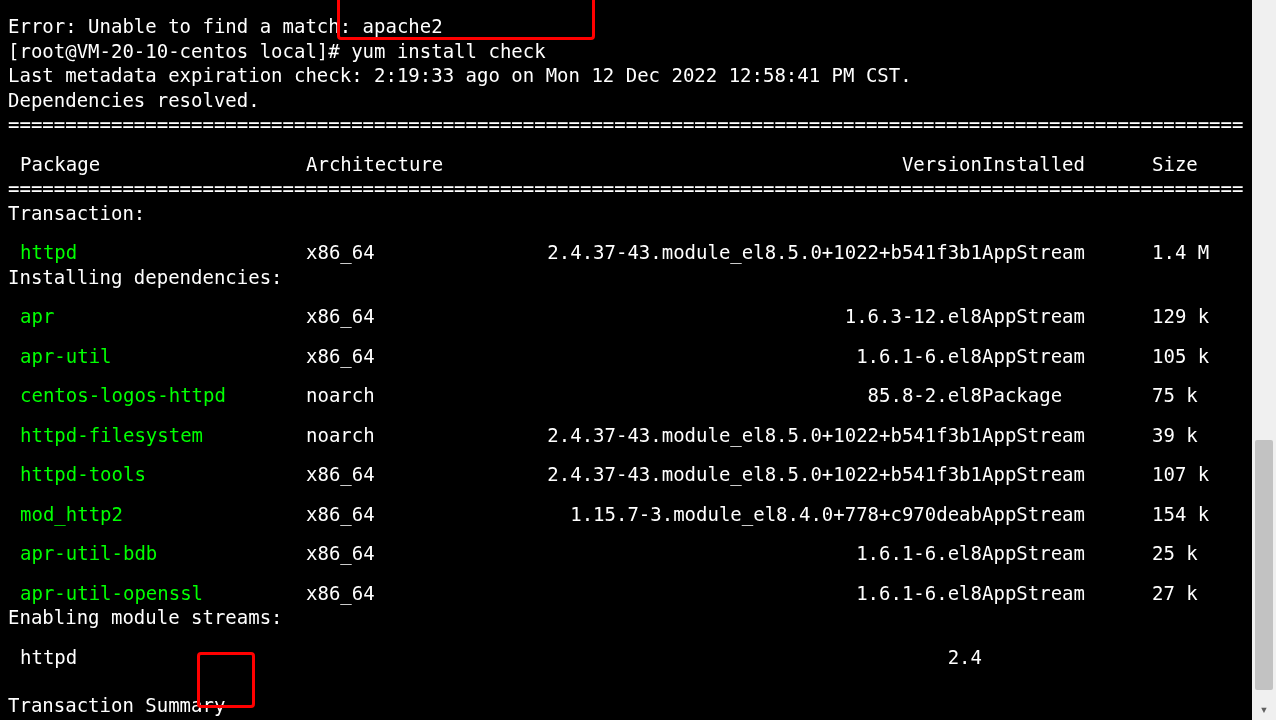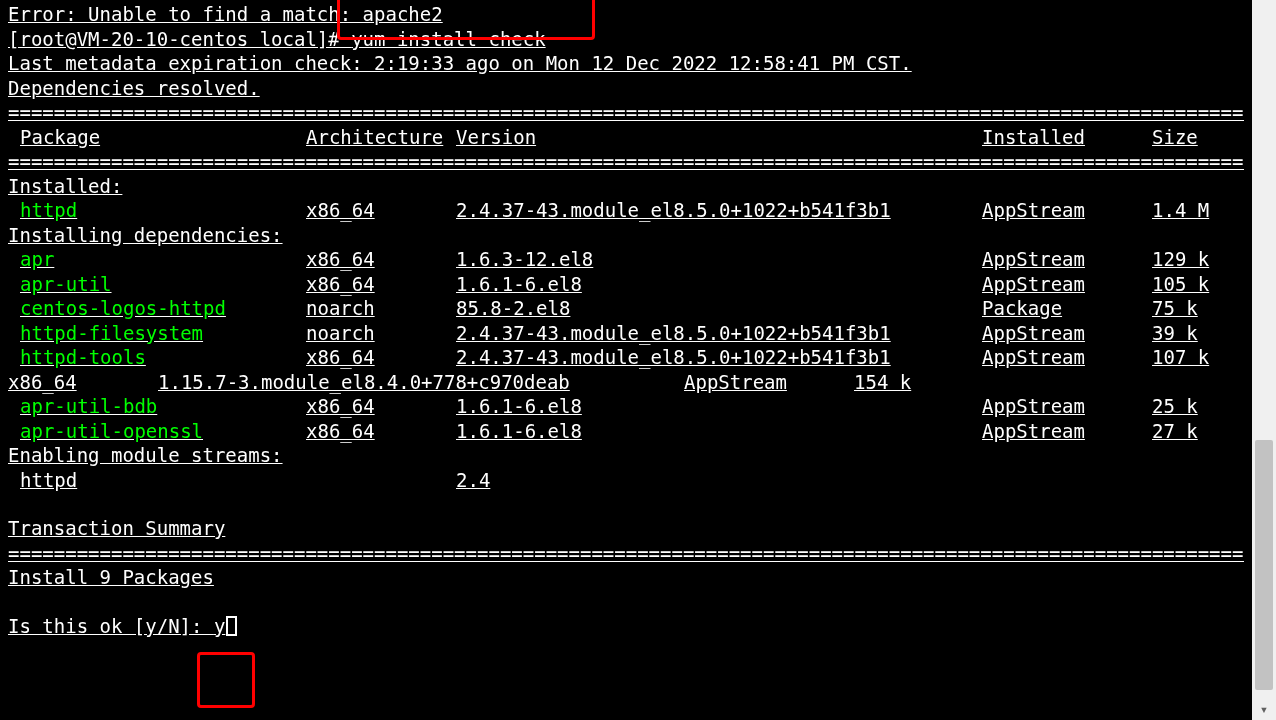--- a/index.html
+++ b/index.html
@@ -17,24 +17,23 @@
       height: 720px;
       position: relative;
       overflow: hidden;
     }
 
     .terminal {
       background: #000000;
       color: #ffffff;
       width: 1252px;
       height: 720px;
-      padding: 2px 8px;
+      padding: 14px 8px;
       position: relative;
       letter-spacing: 0px;
-      text-decoration: underline;
     }
 
     .scrollbar-track {
       position: absolute;
       right: 0;
       top: 0;
       width: 24px;
       height: 720px;
       background: #f0f0f0;
     }
@@ -96,25 +95,26 @@
     }
 
     .divider-row {
       white-space: nowrap;
       overflow: hidden;
     }
 
     .row {
       display: flex;
       white-space: pre;
+      margin-top: 15px;
     }
 
     .col-pkg  { width: 298px; }
     .col-arch { width: 150px; }
-    .col-ver  { width: 526px; }
+    .col-ver  { width: 526px; text-align: right; }
     .col-repo { width: 170px; }
     .col-size { flex: 1; text-align: left; padding-right: 10px; }
 
     .indent { padding-left: 12px; }
   </style>
 </head>
 <body>
 
 <div class="terminal">
 
@@ -132,21 +132,21 @@
   <div class="row">
     <div class="col-pkg indent">Package</div>
     <div class="col-arch">Architecture</div>
     <div class="col-ver">Version</div>
     <div class="col-repo">Installed</div>
     <div class="col-size">Size</div>
   </div>
 
   <div class="divider-row">===================================================================================================================================</div>
 
-  <div>Installed:</div>
+  <div>Transaction:</div>
 
   <div class="row">
     <div class="col-pkg indent green">httpd</div>
     <div class="col-arch">x86_64</div>
     <div class="col-ver">2.4.37-43.module_el8.5.0+1022+b541f3b1</div>
     <div class="col-repo">AppStream</div>
     <div class="col-size">1.4 M</div>
   </div>
 
   <div>Installing dependencies:</div>
@@ -180,20 +180,21 @@
     <div class="col-size">39 k</div>
   </div>
   <div class="row">
     <div class="col-pkg indent green">httpd-tools</div>
     <div class="col-arch">x86_64</div>
     <div class="col-ver">2.4.37-43.module_el8.5.0+1022+b541f3b1</div>
     <div class="col-repo">AppStream</div>
     <div class="col-size">107 k</div>
   </div>
   <div class="row">
+    <div class="col-pkg indent green">mod_http2</div>
     <div class="col-arch">x86_64</div>
     <div class="col-ver">1.15.7-3.module_el8.4.0+778+c970deab</div>
     <div class="col-repo">AppStream</div>
     <div class="col-size">154 k</div>
   </div>
 
 
   <div class="row">
     <div class="col-pkg indent green">apr-util-bdb</div>
     <div class="col-arch">x86_64</div>

